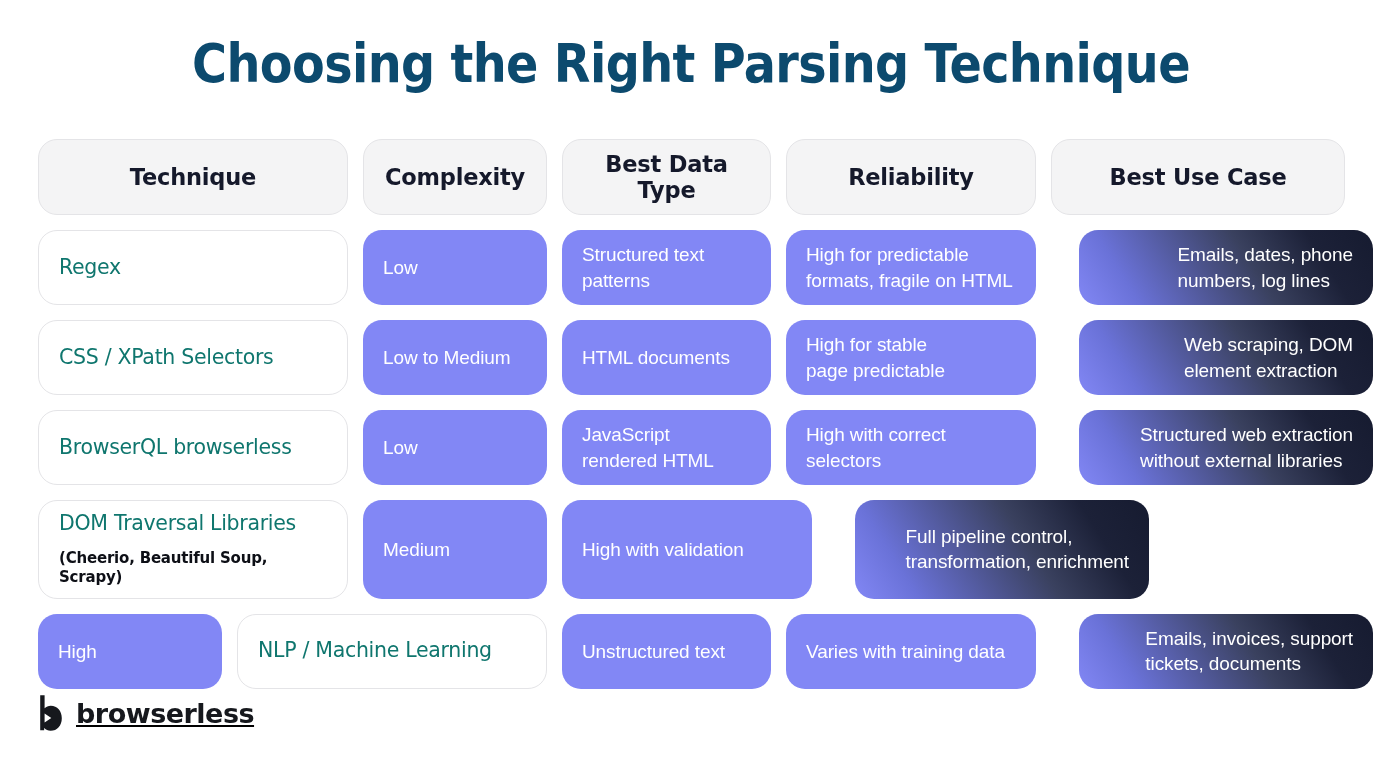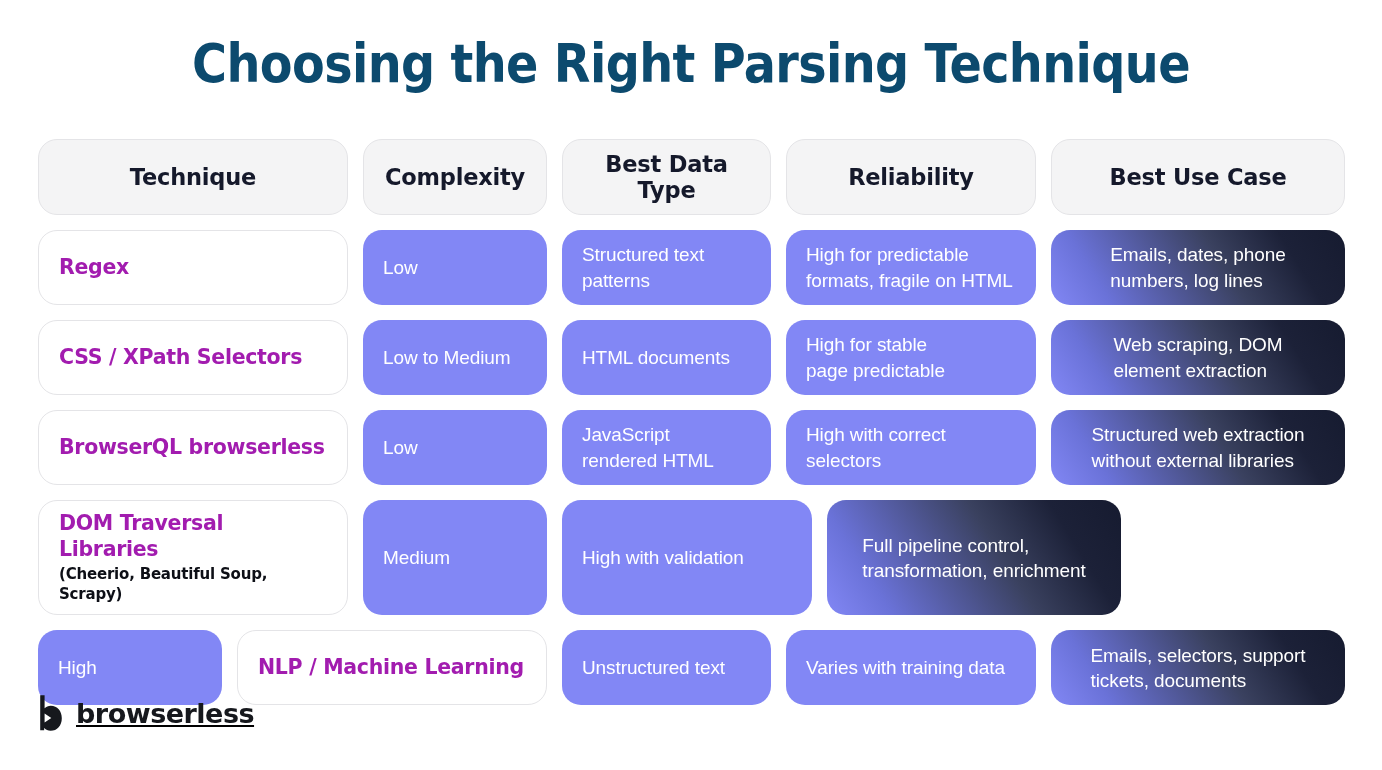--- a/index.html
+++ b/index.html
@@ -89,51 +89,52 @@
   .cell-technique {
     background: #ffffff;
     border: 1px solid #e4e4e7;
     align-items: flex-start;
     justify-content: center;
     min-height: 75px;
   }
 
   .tech-label {
     font-size: 20.5px;
-    font-weight: 700;
-    color: #a21caf;
+    font-weight: 400;
+    color: #0f766e;
     letter-spacing: -0.3px;
     line-height: 1.25;
     font-family: "DejaVu Sans", "Liberation Sans", sans-serif;
   }
 
   .tech-sub {
     font-size: 15px;
     font-weight: 700;
     color: #0d0f16;
     letter-spacing: -0.2px;
     line-height: 1.3;
-    margin-top: 3px;
+    margin-top: 12px;
     font-family: "DejaVu Sans", "Liberation Sans", sans-serif;
   }
 
   .tech-sub:empty { display: none; }
 
   
   .cell-purple {
     background: #8287f5;
     align-items: flex-start;
     justify-content: center;
   }
 
   
   .cell-gradient {
     background: linear-gradient(58deg, #8287f5 0%, #6a72d8 18%, #3a415f 58%, #1c2138 80%, #161b30 100%);
-    align-items: center;
-    justify-content: center;
+    align-items: flex-end;
+    justify-content: center;
+    margin-left: 28px;
   }
 
   .cell-text {
     font-size: 19px;
     font-weight: 400;
     color: #ffffff;
     line-height: 1.32;
     letter-spacing: -0.1px;
     white-space: pre-line;
   }
@@ -280,21 +281,21 @@
         <span class="tech-label">NLP / Machine Learning</span>
 
       </div>
       <div class="cell c3 cell-purple">
         <span class="cell-text">Unstructured text</span>
       </div>
       <div class="cell c4 cell-purple">
         <span class="cell-text">Varies with training data</span>
       </div>
       <div class="cell c5 cell-gradient">
-        <span class="cell-text">Emails, selectors, support
+        <span class="cell-text">Emails, invoices, support
 tickets, documents</span>
       </div>
     </div>
 
   </div>
 
   <div class="footer">
     <span>
       <svg class="logo-mark" viewBox="0 0 26 38" xmlns="http://www.w3.org/2000/svg" aria-hidden="true">
         <path d="M2.2 1.2 h4.4 v13.1 h0.1 c1.5 -1.6 3.6 -2.5 6.1 -2.5 c6.5 0 11.0 5.1 11.0 12.4 c0 7.4 -4.6 12.6 -11.2 12.6 c-2.6 0 -4.8 -1.0 -6.3 -2.8 h-0.1 v2.3 h-4.0 z M6.6 19.6 v8.9 l6.7 -4.5 z" fill="#16181d"></path>

